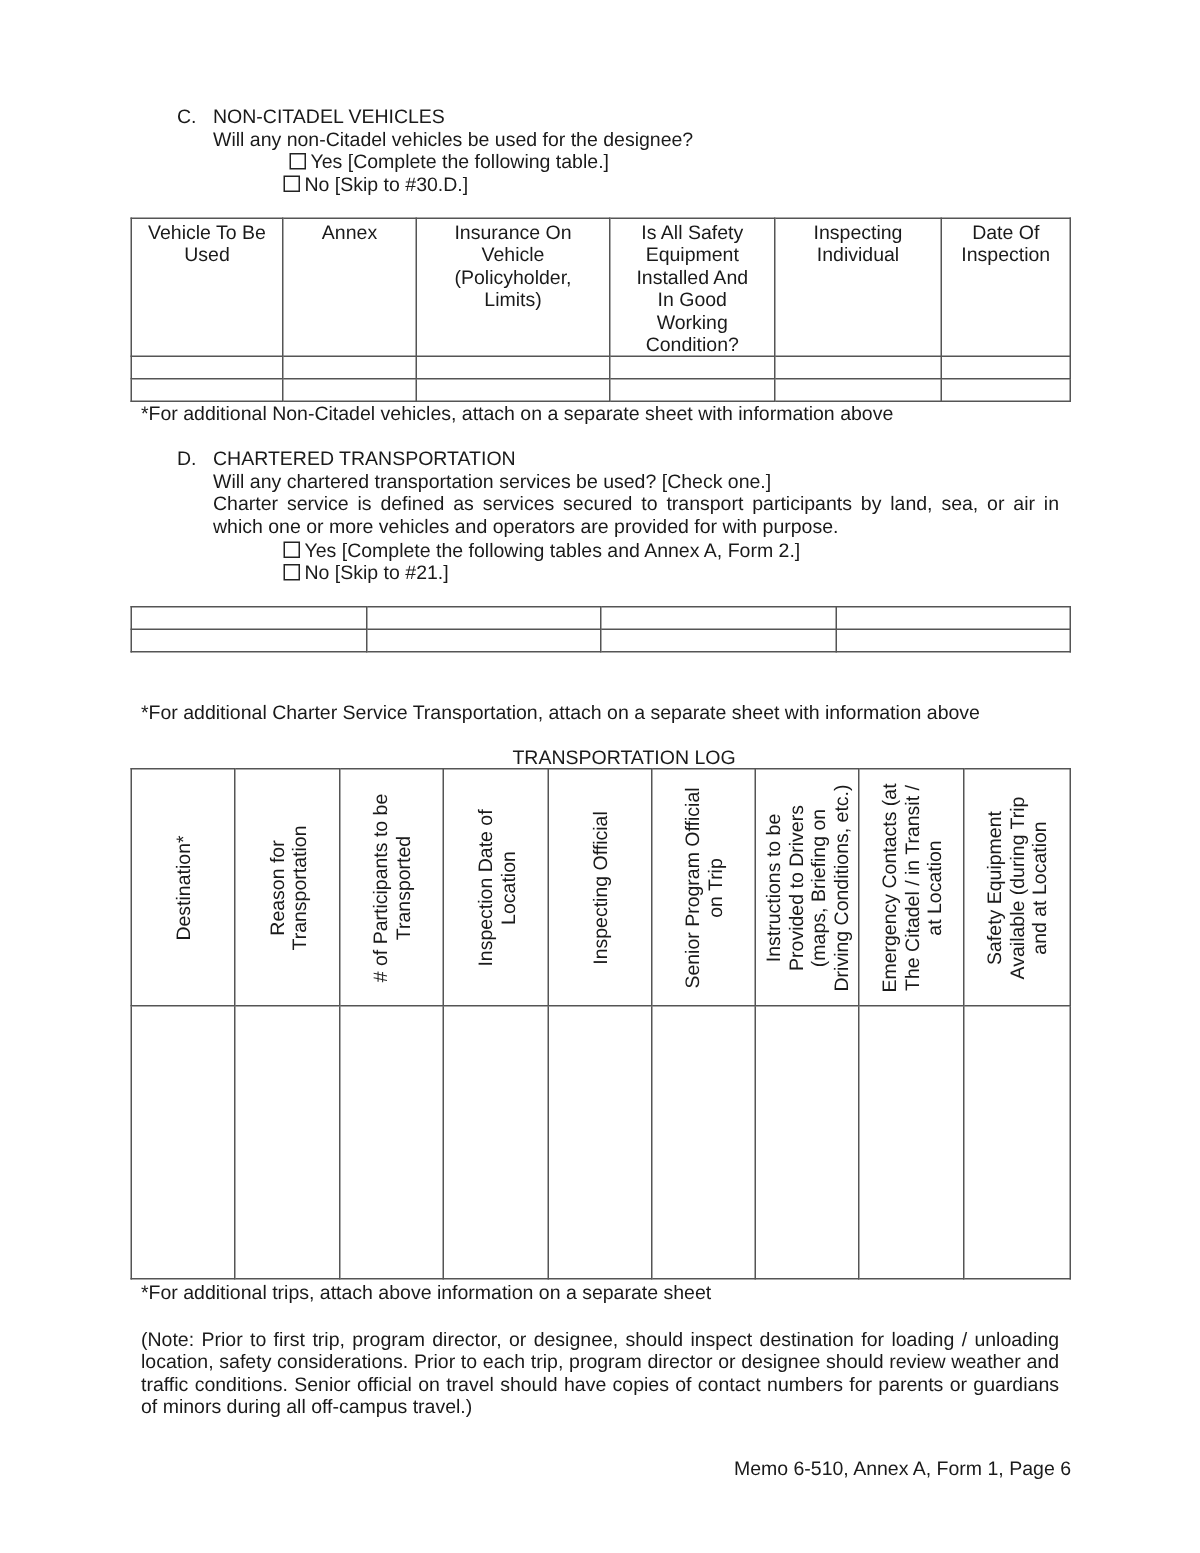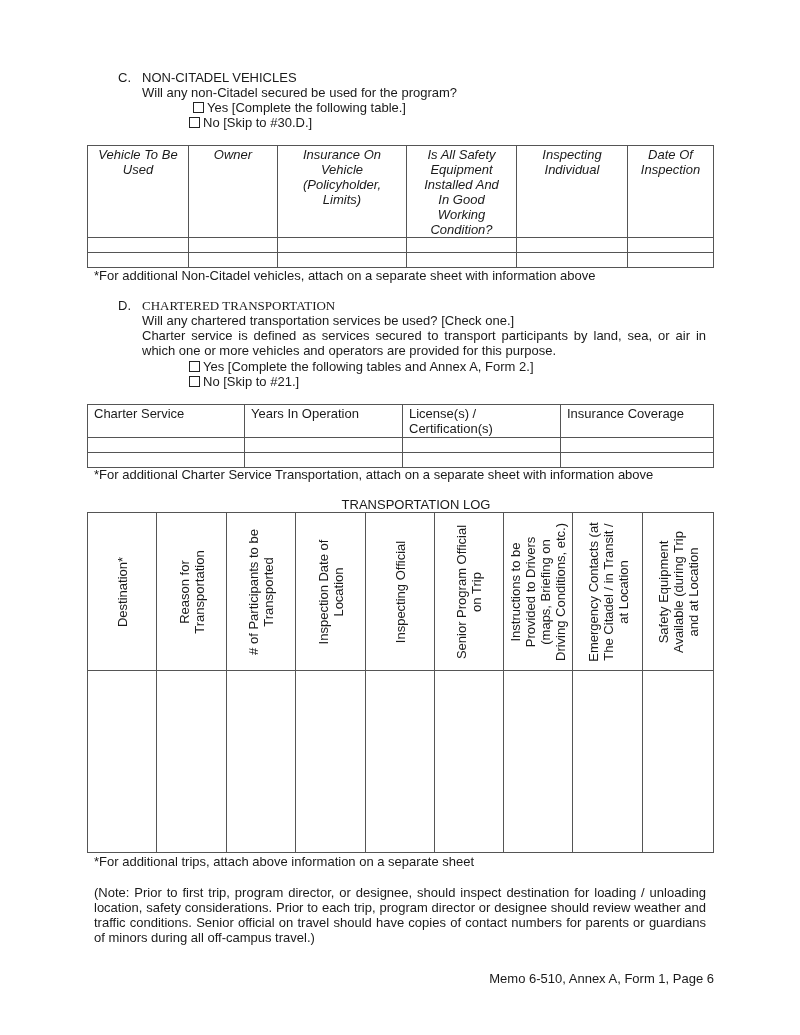--- a/index.html
+++ b/index.html
@@ -15,34 +15,34 @@
   .rot { position:absolute; left:50%; top:50%; transform:translate(-50%,-50%) rotate(-90deg); white-space:nowrap; text-align:center; line-height:15px; font-size:13px; }
   .just { text-align:justify; line-height:15px; }
 </style>
 </head>
 <body>
 
 <div class="abs line" style="left:118px;top:70px;">
   <span>C.</span>
   <span style="position:absolute;left:24px;">NON-CITADEL VEHICLES</span>
 </div>
-<div class="abs line" style="left:142px;top:85px;">Will any non-Citadel secured be used for the program?</div>
+<div class="abs line" style="left:142px;top:85px;">Will any non-Citadel vehicles be used for the designee?</div>
 <div class="abs line" style="left:193px;top:100px;">
   <span class="cb"></span><span>Yes [Complete the following table.]</span>
 </div>
 <div class="abs line" style="left:189px;top:115px;">
   <span class="cb"></span><span>No [Skip to #30.D.]</span>
 </div>
 
 <table class="t1" style="left:87px;top:145px;width:627px;">
   <tbody>
-      <tr style="height:92px;font-style:italic;">
+      <tr style="height:92px;">
     <th style="width:100px;white-space:pre-line;">Vehicle To Be
 Used</th>
-    <th style="width:88px;white-space:pre-line;">Owner</th>
+    <th style="width:88px;white-space:pre-line;">Annex</th>
     <th style="width:128px;white-space:pre-line;">Insurance On
 Vehicle
 (Policyholder,
 Limits)</th>
     <th style="width:109px;white-space:pre-line;">Is All Safety
 Equipment
 Installed And
 In Good
 Working
 Condition?</th>
@@ -66,40 +66,33 @@
         <td></td>
         <td></td>
         <td></td>
   </tr>
 </tbody>
   </table>
 <div class="abs line" style="left:94px;top:268px;text-align:center;">*For additional Non-Citadel vehicles, attach on a separate sheet with information above</div>
 
 <div class="abs line" style="left:118px;top:298px;">
   <span>D.</span>
-  <span style="position:absolute;left:24px;font-family:Liberation Serif, serif;">CHARTERED TRANSPORTATION</span>
+  <span style="position:absolute;left:24px;">CHARTERED TRANSPORTATION</span>
 </div>
 <div class="abs line" style="left:142px;top:313px;">Will any chartered transportation services be used?  [Check one.]</div>
-<div class="abs just" style="left:142px;top:328px;width:564px;">Charter service is defined as services secured to transport participants by land, sea, or air in which one or more vehicles and operators are provided for this purpose.</div>
+<div class="abs just" style="left:142px;top:328px;width:564px;">Charter service is defined as services secured to transport participants by land, sea, or air in which one or more vehicles and operators are provided for with purpose.</div>
 <div class="abs line" style="left:189px;top:359px;">
   <span class="cb"></span><span>Yes [Complete the following tables and Annex A, Form 2.]</span>
 </div>
 <div class="abs line" style="left:189px;top:374px;">
   <span class="cb"></span><span>No [Skip to #21.]</span>
 </div>
 
 <table class="t2" style="left:87px;top:404px;width:627px;">
   <tbody>
-      <tr style="height:31px;">
-    <th style="width:144px;white-space:pre-line;">Charter Service</th>
-    <th style="width:145px;white-space:pre-line;">Years In Operation</th>
-    <th style="width:145px;white-space:pre-line;">License(s) /
-Certification(s)</th>
-    <th style="white-space:pre-line;">Insurance Coverage</th>
-  </tr>
   <tr style="height:15px;">
     <td></td>
         <td></td>
         <td></td>
         <td></td>
   </tr>
   <tr style="height:15px;">
     <td></td>
         <td></td>
         <td></td>

